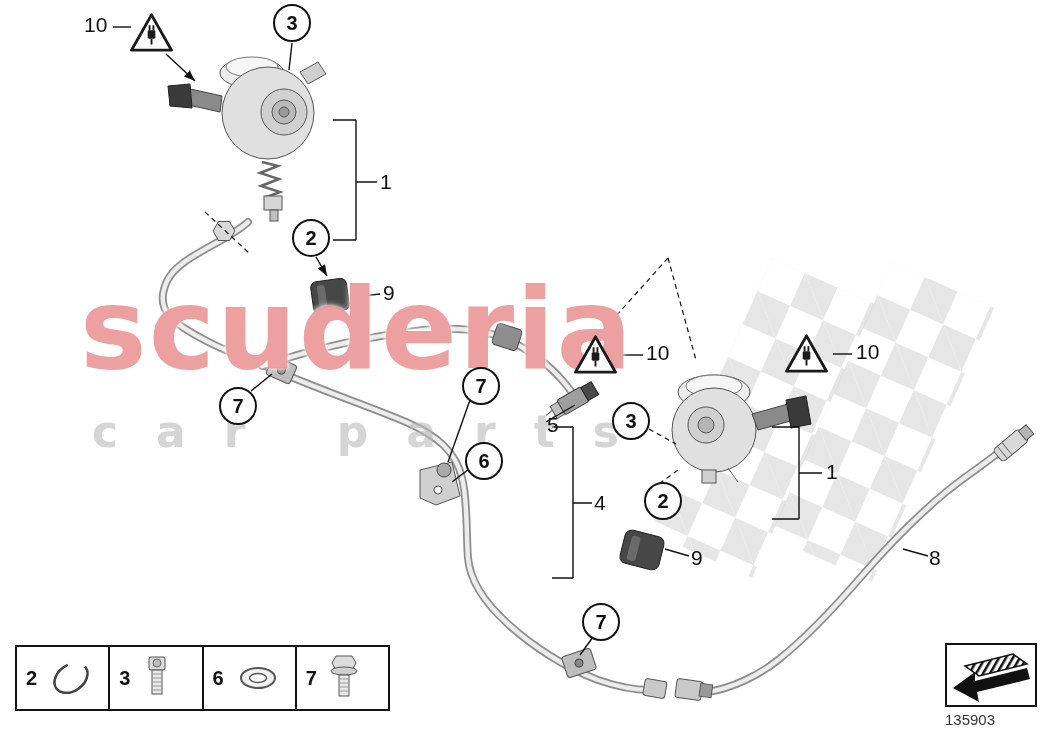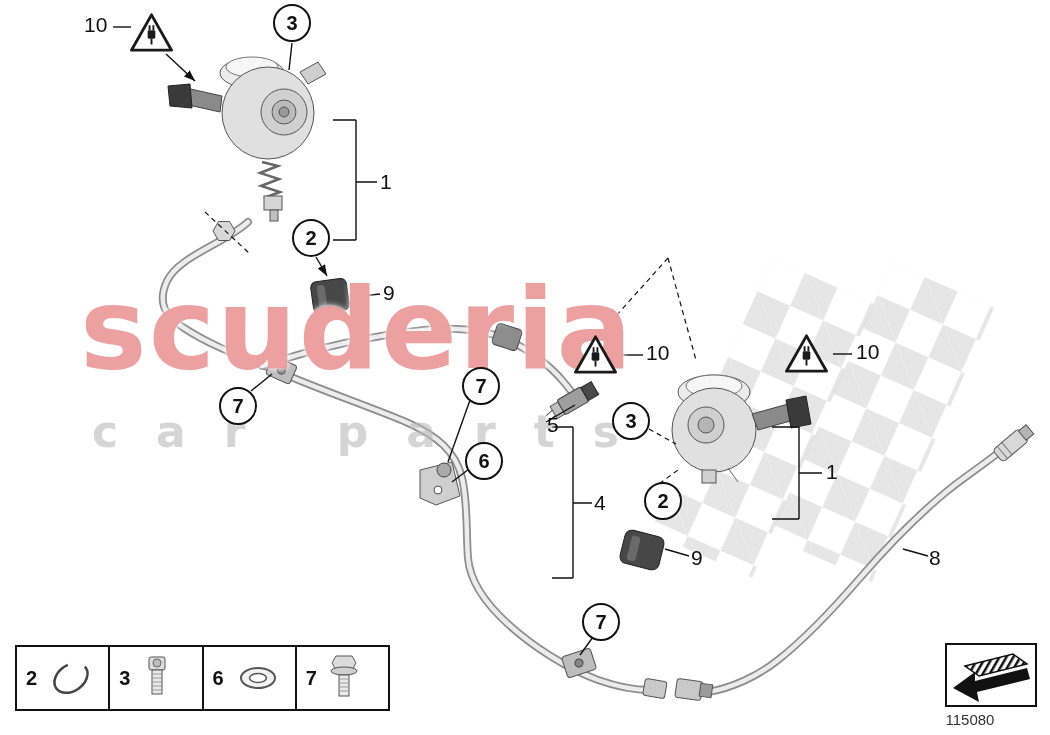--- a/index.html
+++ b/index.html
@@ -246,15 +246,15 @@
         <pattern id="hatchA" width="6" height="6" patternUnits="userSpaceOnUse" patternTransform="rotate(30)">
           <rect width="6" height="6" fill="#fff"></rect>
           <rect width="2.5" height="6" fill="#111"></rect>
         </pattern>
       </defs>
       <polygon points="16,20 64,8 78,18 30,30" fill="url(#hatchA)" stroke="#111" stroke-width="1.5"></polygon>
       <polygon points="4,42 26,26 26,35 78,22 81,33 28,46 30,56" fill="#111"></polygon>
     </svg>
   </div>
 
-  <div class="diagram-number">115080</div>
+  <div class="diagram-number">135903</div>
 
 </div>
 
 </body></html>

